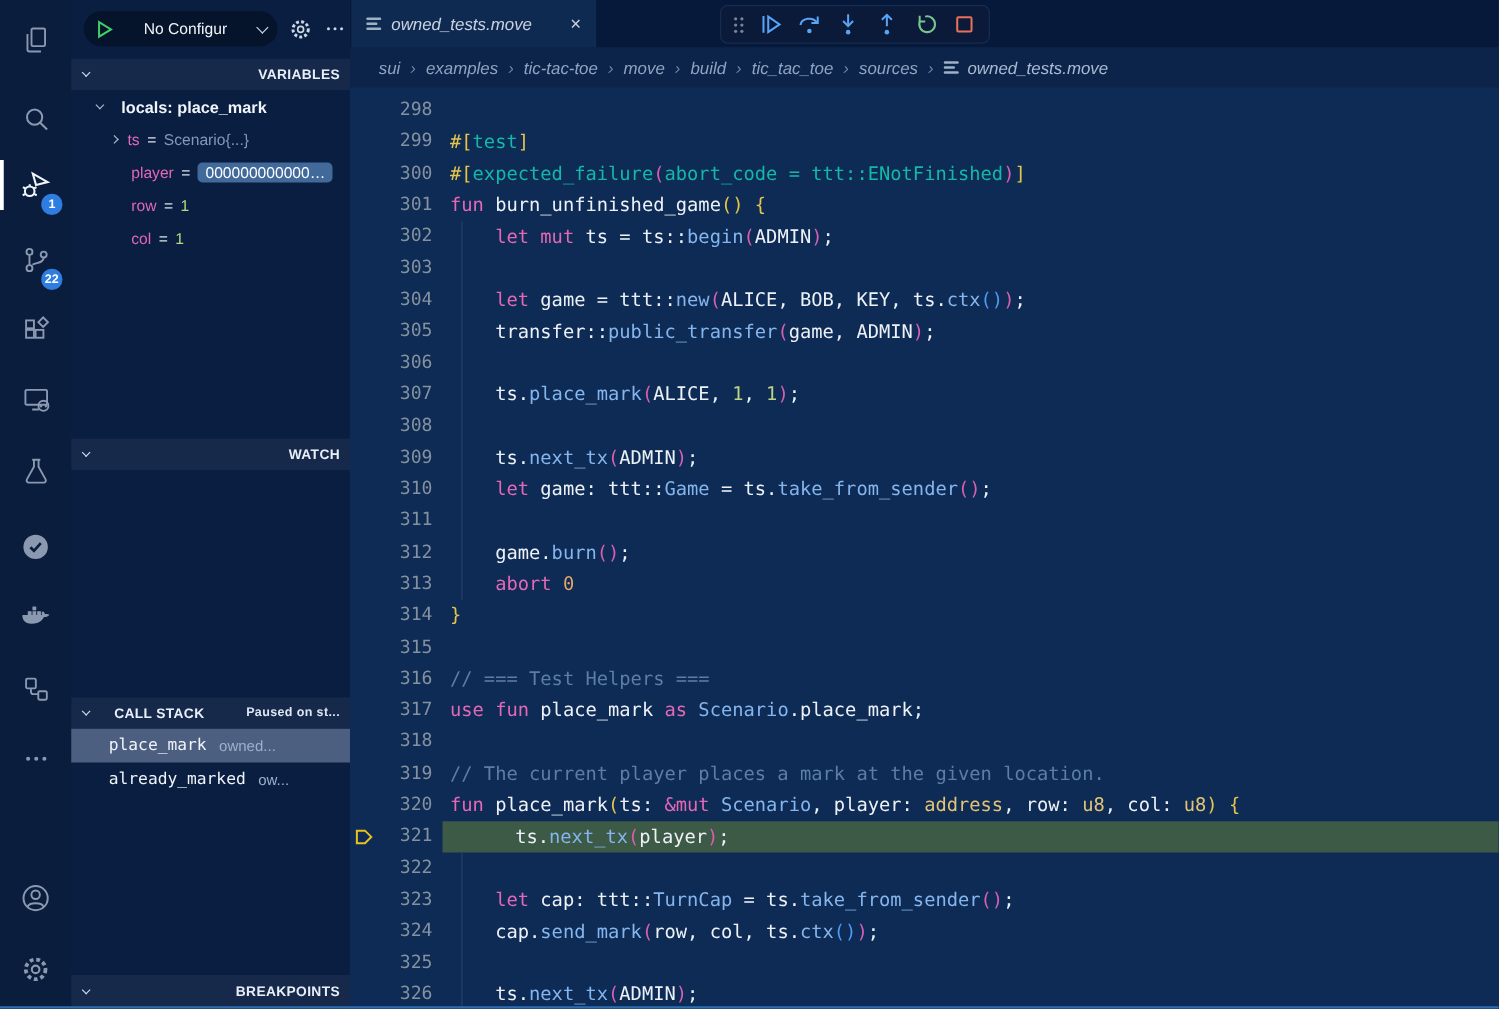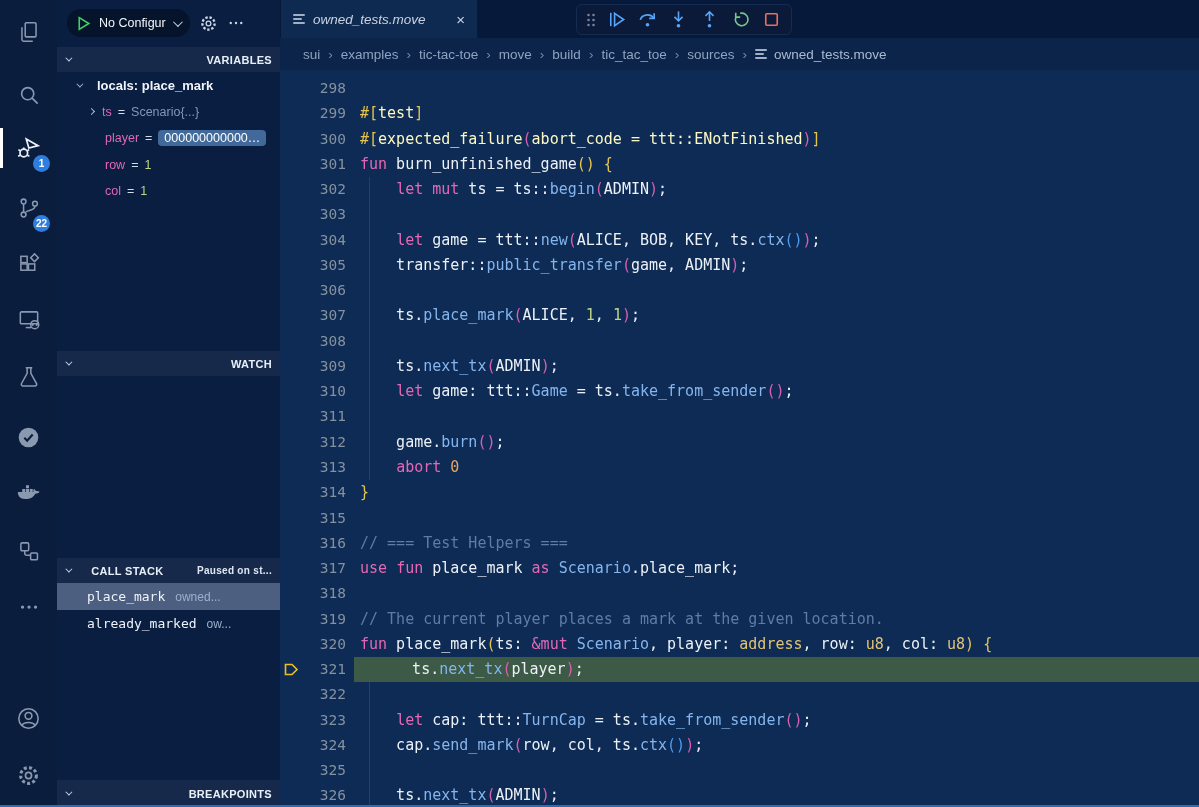--- a/index.html
+++ b/index.html
@@ -10,21 +10,21 @@
   .activitybar{position:absolute;left:0;top:0;width:57px;height:807px;background:#0a1d3d;}
   .ab-icon{position:absolute;left:0;width:57px;height:50px;display:flex;align-items:center;justify-content:center;color:#8b99b0;cursor:pointer;}
   .ab-icon.active{color:#eef3fa;}
   .active-bar{position:absolute;left:0;top:5px;width:2.5px;height:40px;background:#ffffff;}
   .ab-badge{position:absolute;right:7px;bottom:1px;background:#2e7de0;color:#fff;border-radius:9px;min-width:17px;height:17px;padding:0 3px;
             font-size:10px;font-weight:bold;display:flex;align-items:center;justify-content:center;}
 
   
   .sidebar{position:absolute;left:57px;top:0;width:223px;height:807px;background:#091e41;}
   .sb-controls{position:absolute;top:0;left:0;right:0;height:46px;display:flex;align-items:center;padding:0 10px;gap:8px;}
-  .cfg-pill{background:#05132b;border-radius:14px;height:28px;display:flex;align-items:center;gap:7px;padding:0 10px 0 8px;cursor:pointer;}
+  .cfg-pill{background:#05132b;border-radius:14px;height:28px;display:flex;align-items:center;gap:23px;padding:0 10px 0 8px;cursor:pointer;}
   .cfg-label{color:#f2f5fa;font-size:12.5px;white-space:nowrap;}
   .icon-btn{color:#ccd6e6;display:flex;align-items:center;justify-content:center;cursor:pointer;}
   .chev{display:inline-block;width:7px;height:7px;border:solid #ccd6e6;border-width:0 1.6px 1.6px 0;}
   .chev.down{transform:rotate(45deg) translateY(-2px);}
   .chev.right{transform:rotate(-45deg);}
   .chev.small{width:5px;height:5px;}
   .sb-header{position:absolute;left:0;right:0;height:25px;background:#16294b;display:flex;align-items:center;gap:7px;
              padding:0 8px;font-size:11px;font-weight:bold;color:#e9eff8;letter-spacing:.3px;cursor:pointer;justify-content:space-between;}
   .sb-header .chev{border-color:#cfd9e8;}
   .cs-status{font-size:10px;font-weight:bold;color:#dfe7f2;margin-left:12px;white-space:nowrap;}
@@ -56,35 +56,35 @@
   .move-icon i:nth-child(1){width:12px;}
   .move-icon i:nth-child(2){width:9px;}
   .move-icon i:nth-child(3){width:12px;}
 
   .debug-toolbar{position:absolute;left:296px;top:4px;height:31px;background:#0a1a38;border:1px solid #142c52;border-radius:6px;
                  display:flex;align-items:center;padding:0 4px;}
   .dt-btn{width:31px;height:29px;display:flex;align-items:center;justify-content:center;cursor:pointer;}
   .dt-grip{width:20px;cursor:grab;display:flex;align-items:center;justify-content:center;}
 
   .breadcrumb{position:absolute;left:280px;top:38px;width:919px;height:32px;background:#0c2449;display:flex;align-items:center;
-              padding-left:23px;font-size:13.5px;color:#8fa3c2;}
+              padding-left:23px;font-size:13.5px;color:#8fa3c2;font-style:italic;}
   .bc-item{cursor:pointer;white-space:nowrap;}
   .bc-sep{padding:0 8px;color:#7288a9;}
   .bc-file{display:flex;align-items:center;gap:7px;color:#a9bbd4;cursor:pointer;}
 
   
   .editor{position:absolute;left:280px;top:70px;width:919px;height:737px;background:#0d2b54;padding-top:6px;cursor:text;}
   .code-row{display:flex;height:25.28px;font-family:"DejaVu Sans Mono",monospace;font-size:15px;line-height:25.28px;}
   .gutter{width:74px;flex:none;text-align:right;padding-right:8px;color:#85919f;font-size:14.5px;position:relative;cursor:pointer;}
   .gutter .dbg-arrow{position:absolute;left:4px;top:5px;}
   .code-line{flex:1;position:relative;padding-left:6px;white-space:pre;color:#edf1f7;}
   .code-row.cur .code-line{background:#3c5a46;padding-left:22px;}
   .guide{position:absolute;left:15px;top:0;bottom:0;width:1px;background:#23406b;}
   .tk-t{color:#edf1f7}.tk-k{color:#e468b5}.tk-f{color:#85b5ee}.tk-b{color:#e3c377}
-  .tk-n{color:#bdd487}.tk-o{color:#e4a569}.tk-c{color:#5d7da4}.tk-a{color:#fef9c3}
+  .tk-n{color:#bdd487}.tk-o{color:#e4a569}.tk-c{color:#5d7da4}.tk-a{color:#14b8a6}
   .tk-y{color:#e5c44d}.tk-m{color:#d75fb0}.tk-u{color:#4b9bf5}
 
   .win-bottom{position:absolute;left:0;bottom:0;width:1199px;height:2px;background:#2e6db2;}
 </style>
 </head>
 <body>
 
 <div class="activitybar">
   <div class="ab-icon" style="top:7px">
     <svg width="26" height="26" viewBox="0 0 24 24" fill="none" stroke="currentColor" stroke-width="1.4">

